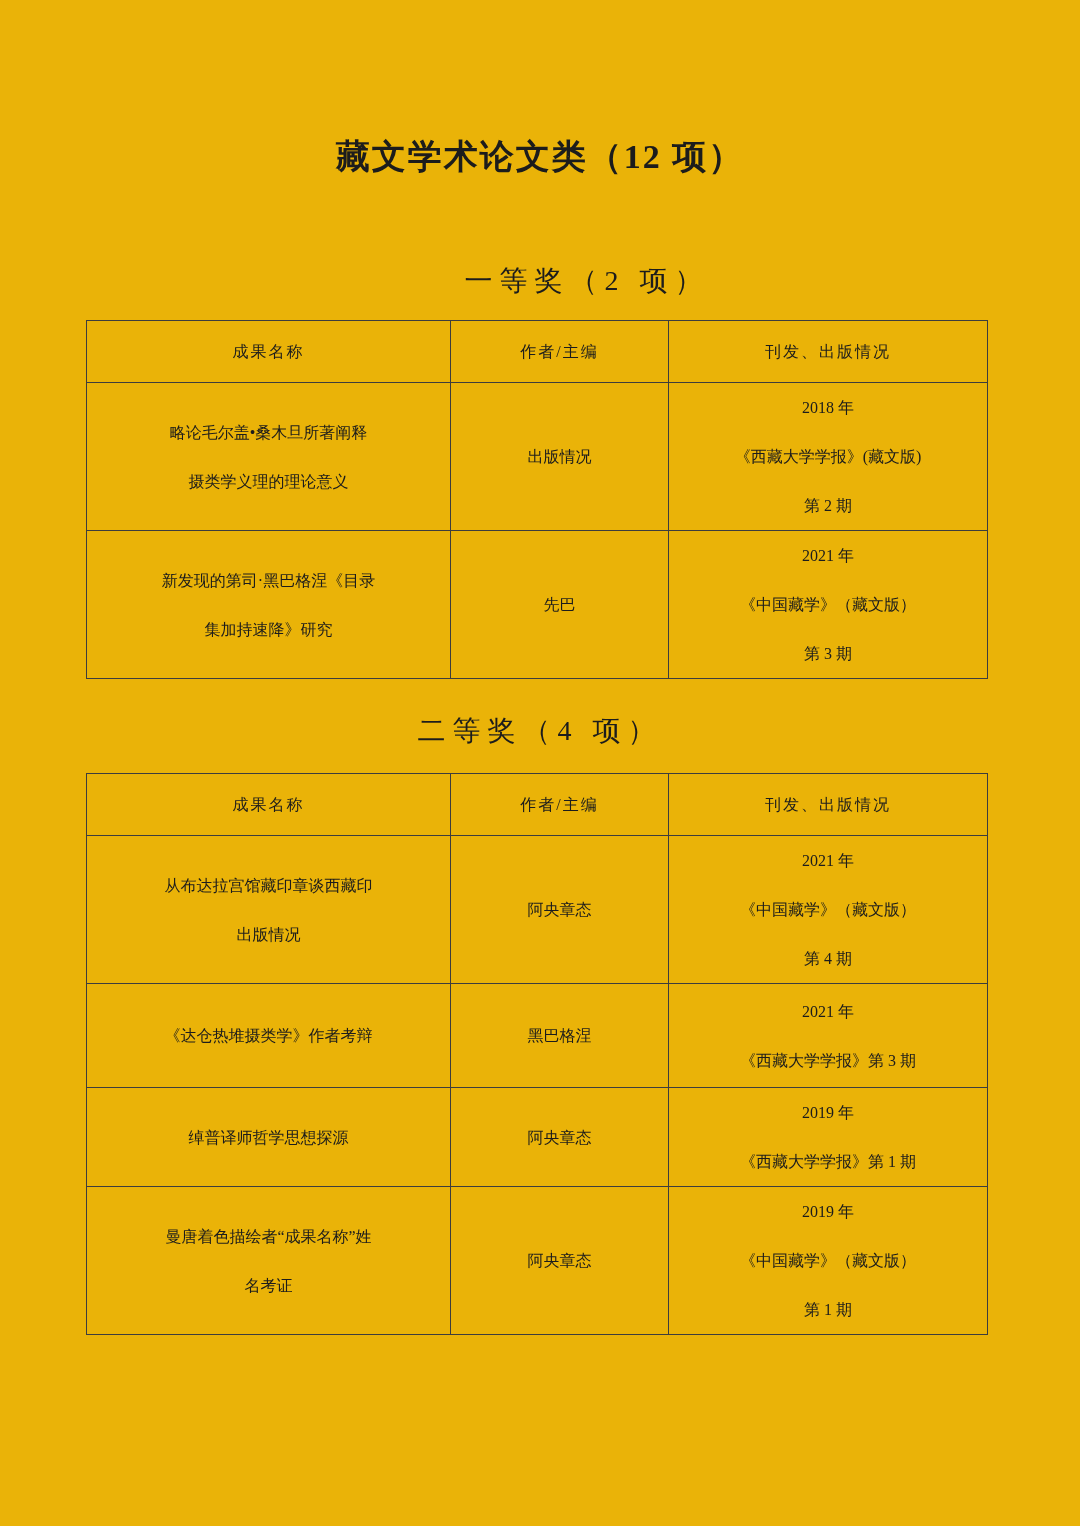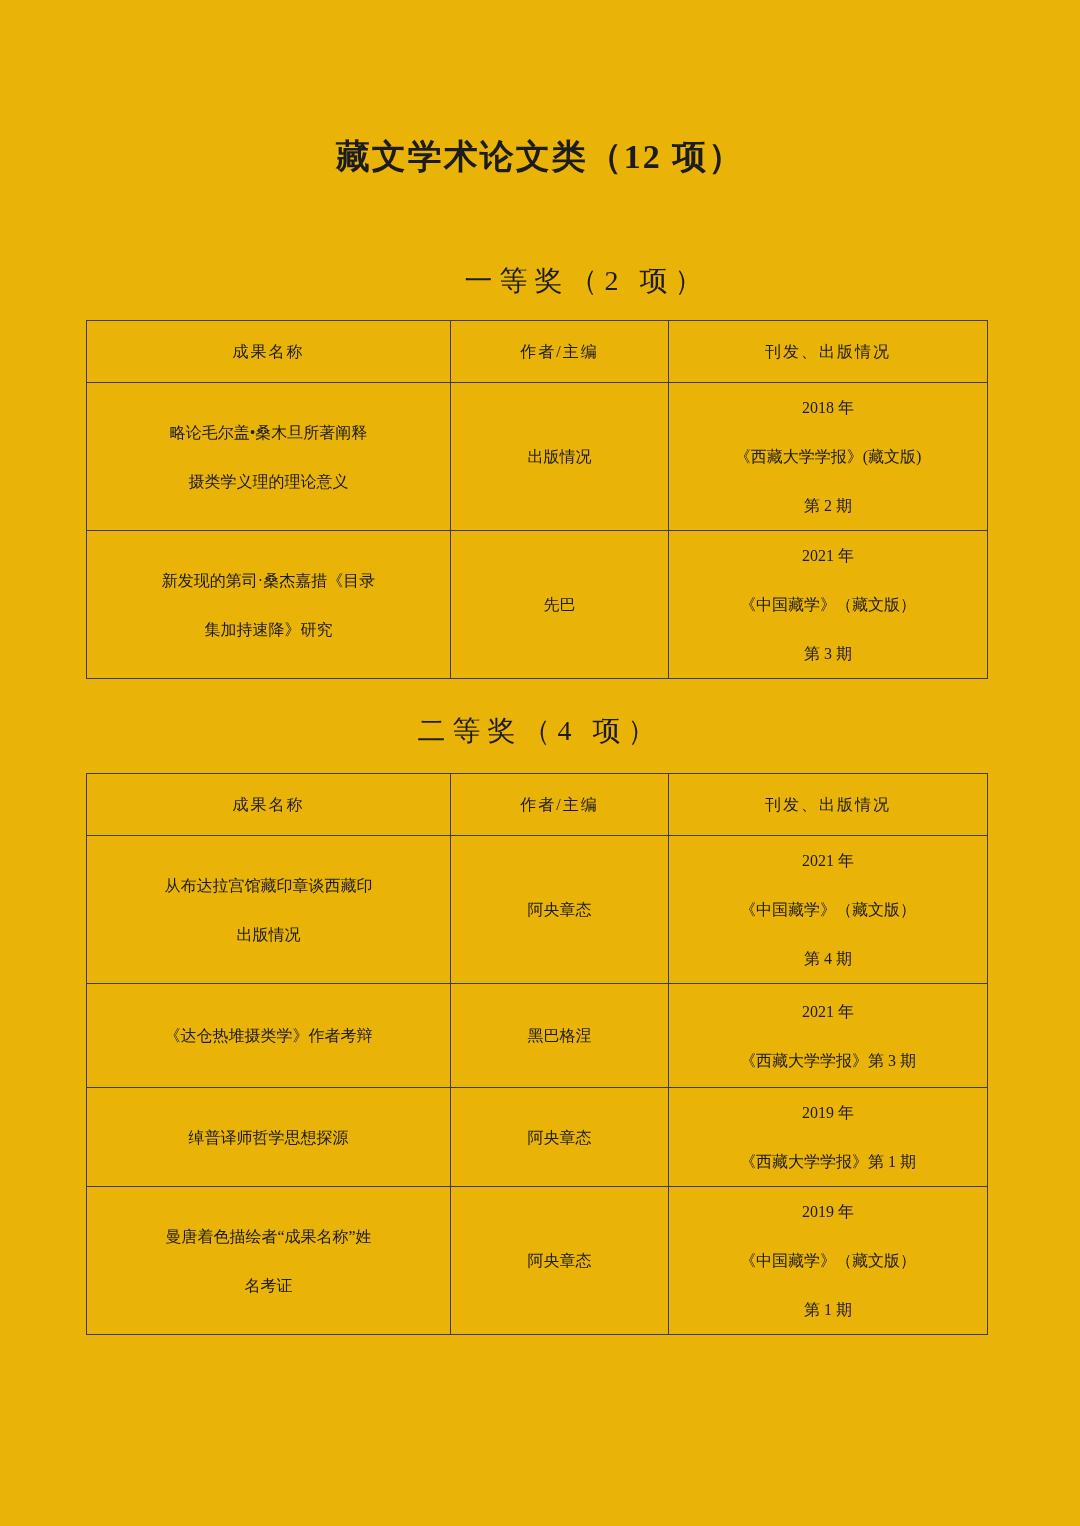--- a/index.html
+++ b/index.html
@@ -103,21 +103,21 @@
       </tr>
       <tr class="h148">
         <td>略论毛尔盖•桑木旦所著阐释
 摄类学义理的理论意义</td>
         <td>出版情况</td>
         <td>2018 年
 《西藏大学学报》(藏文版)
 第 2 期</td>
       </tr>
       <tr class="h147">
-        <td>新发现的第司·桑杰嘉措《目录
+        <td>新发现的第司·黑巴格涅《目录
 集加持速降》研究</td>
         <td>先巴</td>
         <td>2021 年
 《中国藏学》（藏文版）
 第 3 期</td>
       </tr>
     </tbody>
   </table>
 
   <h2 class="section-heading heading-2">二等奖（4 项）</h2>

